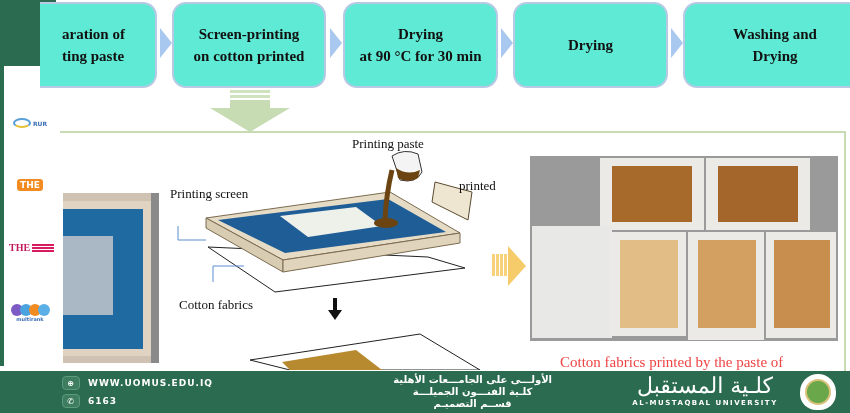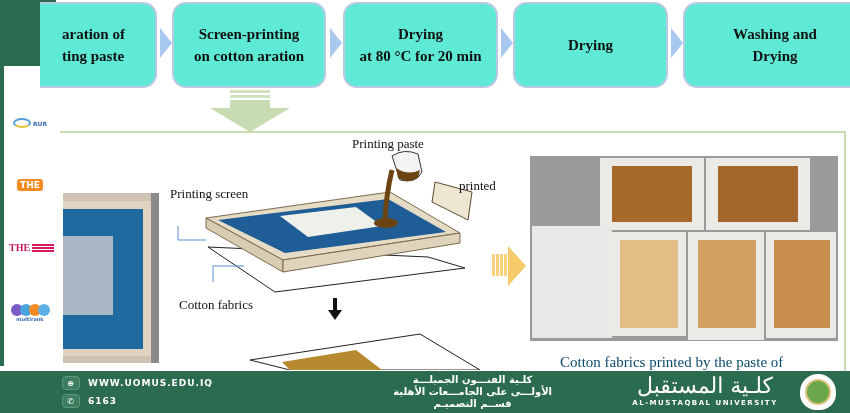--- a/index.html
+++ b/index.html
@@ -54,21 +54,21 @@
   .diagram { position: absolute; left: 160px; top: 140px; width: 330px; height: 230px; }
 
   .photo-fabrics { position: absolute; left: 530px; top: 156px; width: 308px; height: 185px; background: #9a9a9a; overflow: hidden; }
   .fab { position: absolute; background: #eceae6; }
   .fab .print { position: absolute; }
 
   .yellow-arrow { position: absolute; left: 492px; top: 246px; width: 40px; height: 40px; }
   .yellow-arrow .bars { position: absolute; left: 0; top: 8px; width: 18px; height: 22px; background: repeating-linear-gradient(90deg, #f7d27a 0 3px, #fff 3px 4px); }
   .yellow-arrow .head { position: absolute; left: 16px; top: 0; width: 0; height: 0; border-top: 20px solid transparent; border-bottom: 20px solid transparent; border-left: 18px solid #f6cc6b; }
 
-  .caption { position: absolute; left: 560px; top: 354px; font-size: 15px; color: #0c4a6e; white-space: nowrap; height: 16px; overflow: hidden; font-family: Liberation Serif, serif; }
+  .caption { position: absolute; left: 560px; top: 354px; font-size: 15px; color: #ef4444; white-space: nowrap; height: 16px; overflow: hidden; font-family: Liberation Serif, serif; }
 
   
   .footer { position: absolute; left: 0; top: 371px; width: 850px; height: 42px; background: #2b6b4f; }
   .footer .row { position: absolute; left: 62px; display: flex; align-items: center; gap: 8px; color: #fff; font-family: "DejaVu Sans", sans-serif; font-weight: bold; font-size: 9px; letter-spacing: 1px; }
   .footer .ic { width: 18px; height: 14px; border-radius: 4px; background: #3e7d60; border: 1px solid #5c9a7c; display: flex; align-items: center; justify-content: center; font-size: 8px; color: #fff; }
   .footer .ar { position: absolute; right: 298px; top: 3px; text-align: center; color: #fff; font-family: "DejaVu Sans", sans-serif; font-weight: bold; font-size: 10px; line-height: 12px; direction: rtl; }
   .footer .brand { position: absolute; left: 625px; top: 2px; width: 160px; text-align: center; color: #fff; }
   .footer .brand .arb { font-family: "DejaVu Serif", serif; font-size: 22px; line-height: 26px; direction: rtl; }
   .footer .brand .en { font-family: "DejaVu Sans", sans-serif; font-size: 7px; font-weight: bold; letter-spacing: 1.5px; }
   .footer .crest { position: absolute; left: 800px; top: 3px; width: 36px; height: 36px; border-radius: 50% 50% 45% 45%; background: #fff; display: flex; align-items: center; justify-content: center; }
@@ -130,26 +130,26 @@
   <div class="logo logo-text">of universities</div>
 </div>
 
 <div class="step" style="left:40px;width:117px;border-left:none;border-radius:0 14px 14px 0;align-items:flex-start;padding-left:22px;">
   <span>aration of</span>
   <span>ting paste</span>
 </div>
 <div class="step-arrow" style="left:160px;"></div>
 <div class="step" style="left:172px;width:154px;">
   <span>Screen-printing</span>
-  <span>on cotton aration</span>
+  <span>on cotton printed</span>
 </div>
 <div class="step-arrow" style="left:330px;"></div>
 <div class="step" style="left:343px;width:155px;">
   <span>Drying</span>
-  <span>at 80 °C for 20 min</span>
+  <span>at 90 °C for 30 min</span>
 </div>
 <div class="step-arrow" style="left:501px;"></div>
 <div class="step" style="left:513px;width:155px;">
   <span>Drying</span>
 </div>
 <div class="step-arrow" style="left:671px;"></div>
 <div class="step" style="left:683px;width:184px;">
   <span>Washing and</span>
   <span>Drying</span>
 </div>
@@ -229,22 +229,22 @@
 <div class="footer">
   <div class="row" style="top:5px;">
     <span class="ic">⊕</span>
     <span>WWW.UOMUS.EDU.IQ</span>
   </div>
   <div class="row" style="top:23px;">
     <span class="ic">✆</span>
     <span>6163</span>
   </div>
   <div class="ar">
+    <div>الأولـــى على الجامـــعات الأهلية</div>
     <div>كلـية الفنـــون الجميلـــة</div>
-    <div>الأولـــى على الجامـــعات الأهلية</div>
     <div>قســم التصميـم</div>
   </div>
   <div class="brand">
     <div class="arb">كلـية المستقبل</div>
     <div class="en">AL-MUSTAQBAL UNIVERSITY</div>
   </div>
   <div class="crest">
       <i></i>
     </div>
 </div>

